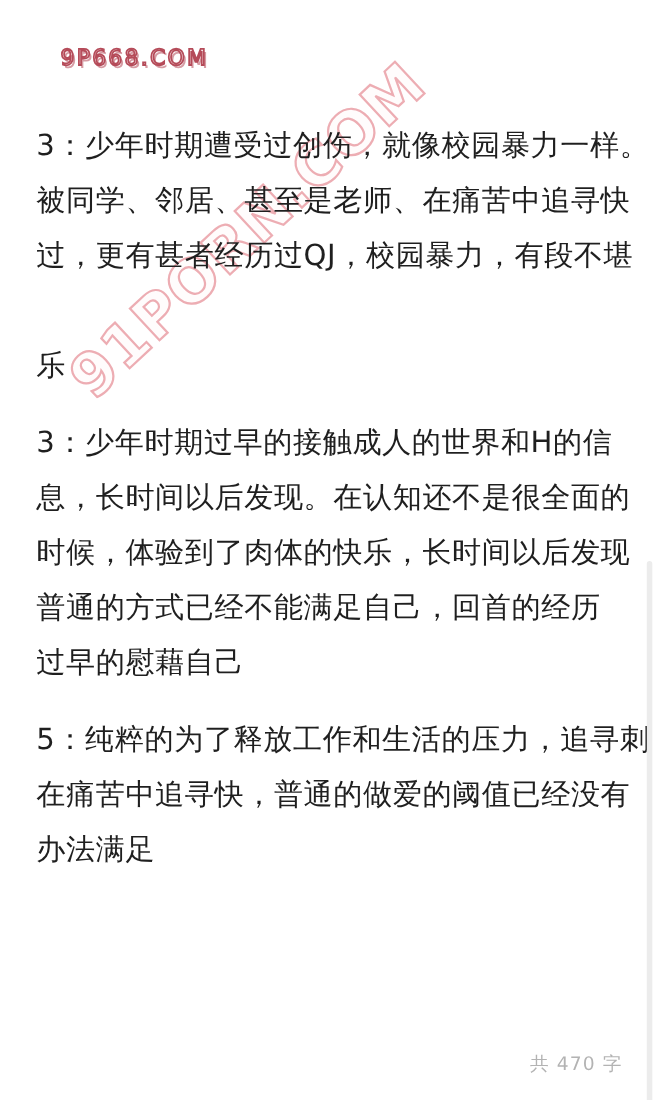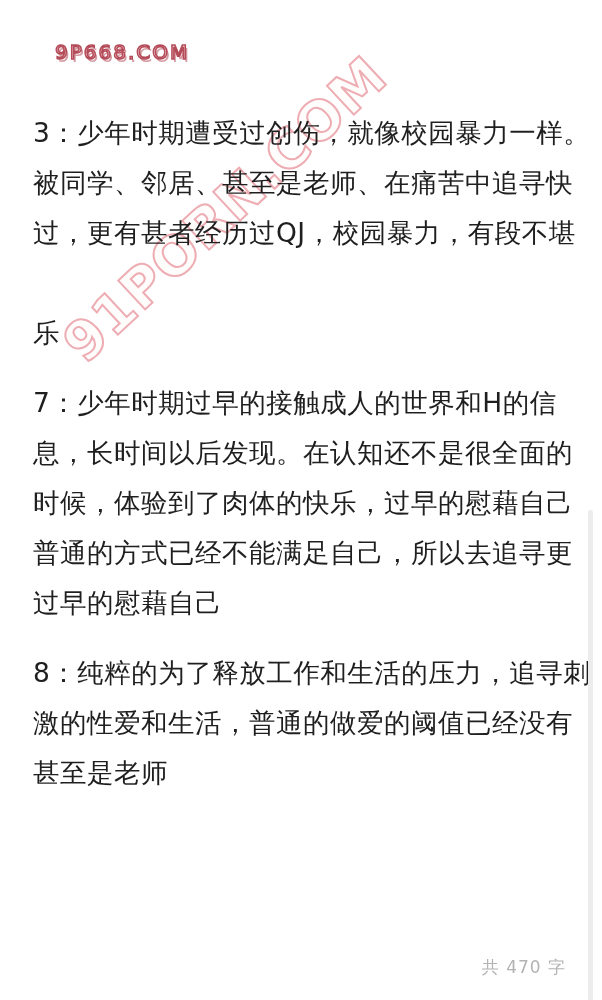--- a/index.html
+++ b/index.html
@@ -55,28 +55,28 @@
 
 <div class="content">
   <p class="para">
     <span class="line">3：少年时期遭受过创伤，就像校园暴力一样。</span><br>
     <span class="line">被同学、邻居、甚至是老师、在痛苦中追寻快</span><br>
     <span class="line">过，更有甚者经历过QJ，校园暴力，有段不堪</span><br>
     <br>
     <span class="line">乐</span>
   </p>
   <p class="para">
-    <span class="line">7：少年时期过早的接触成人的世界和H的信</span><br>
+    <span class="line">3：少年时期过早的接触成人的世界和H的信</span><br>
     <span class="line">息，长时间以后发现。在认知还不是很全面的</span><br>
-    <span class="line">时候，体验到了肉体的快乐，过早的慰藉自己</span><br>
-    <span class="line">普通的方式已经不能满足自己，所以去追寻更</span><br>
+    <span class="line">时候，体验到了肉体的快乐，长时间以后发现</span><br>
+    <span class="line">普通的方式已经不能满足自己，回首的经历</span><br>
     <span class="line">过早的慰藉自己</span>
   </p>
   <p class="para">
-    <span class="line">8：纯粹的为了释放工作和生活的压力，追寻刺</span><br>
-    <span class="line">激的性爱和生活，普通的做爱的阈值已经没有</span><br>
-    <span class="line">甚至是老师</span>
+    <span class="line">5：纯粹的为了释放工作和生活的压力，追寻刺</span><br>
+    <span class="line">在痛苦中追寻快，普通的做爱的阈值已经没有</span><br>
+    <span class="line">办法满足</span>
   </p>
 </div>
 
 <div class="word-count">共 470 字</div>
 
 <div class="scrollbar"></div>
 
 </body></html>

